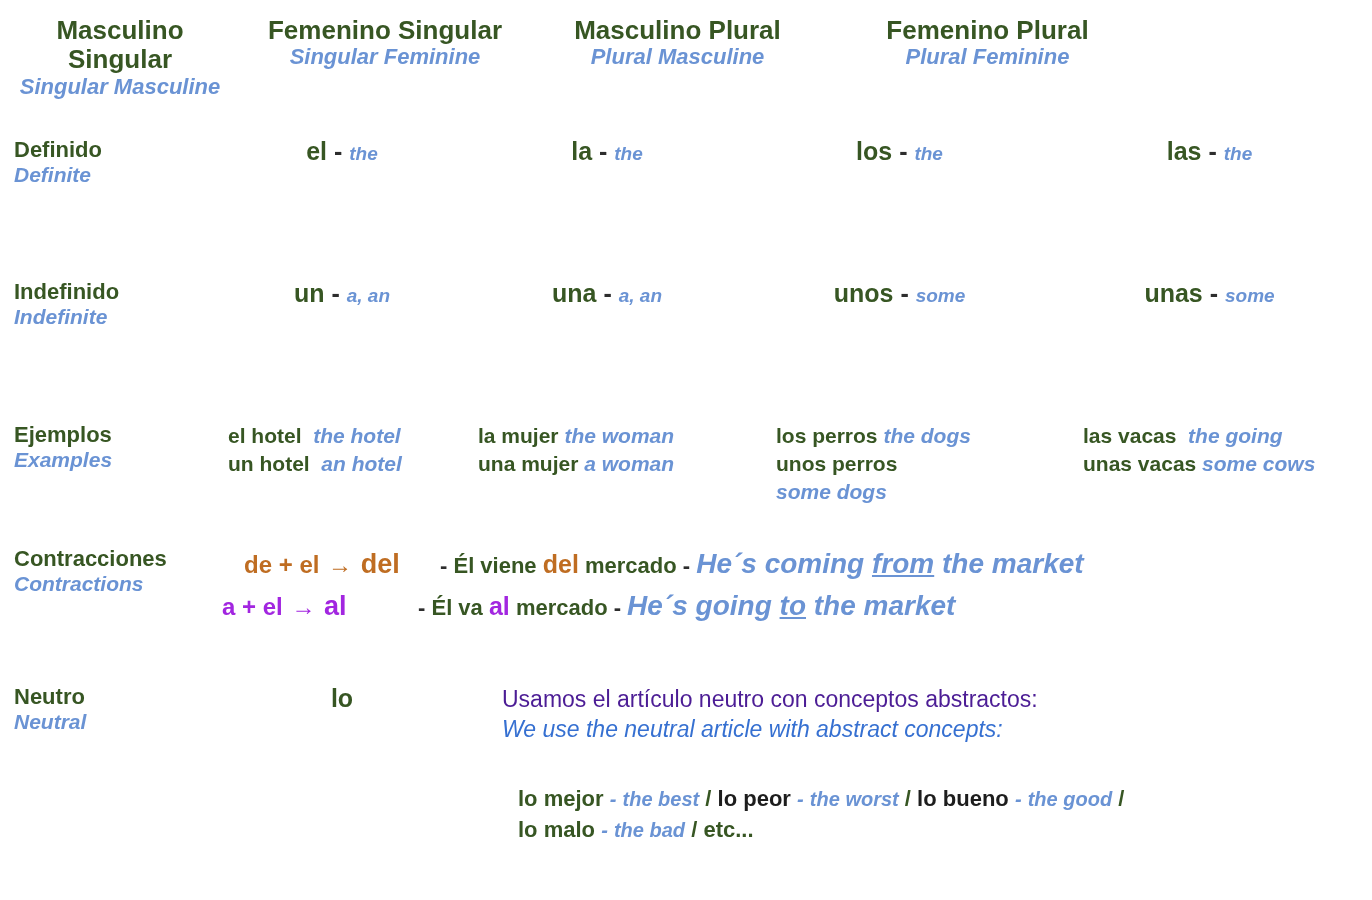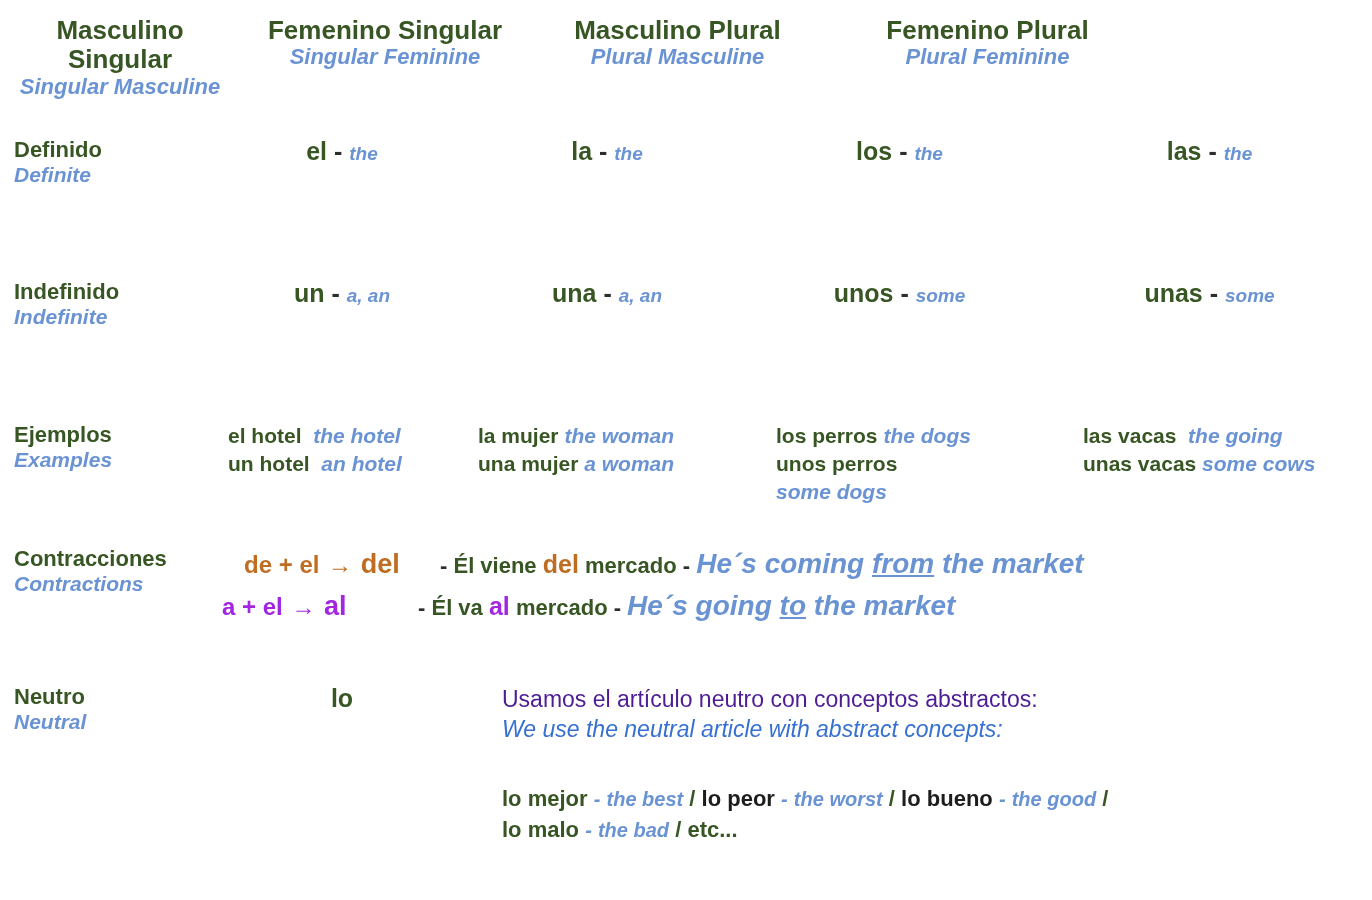--- a/index.html
+++ b/index.html
@@ -173,20 +173,21 @@
   .neutral-note .n-en {
     color: #3670d1;
     font-style: italic;
     font-weight: normal;
   }
   .neutral-examples {
     font-weight: bold;
     font-size: 22px;
     color: #375623;
     line-height: 1.42;
+    margin-left: 16px;
   }
   .neutral-examples .t {
     font-style: italic;
     font-weight: bold;
     color: #6a93d4;
     font-size: 20px;
   }
   .neutral-examples .dk { color: #1d1d1d; }
   .neutral-examples .slash { color: #375623; }
 </style>

